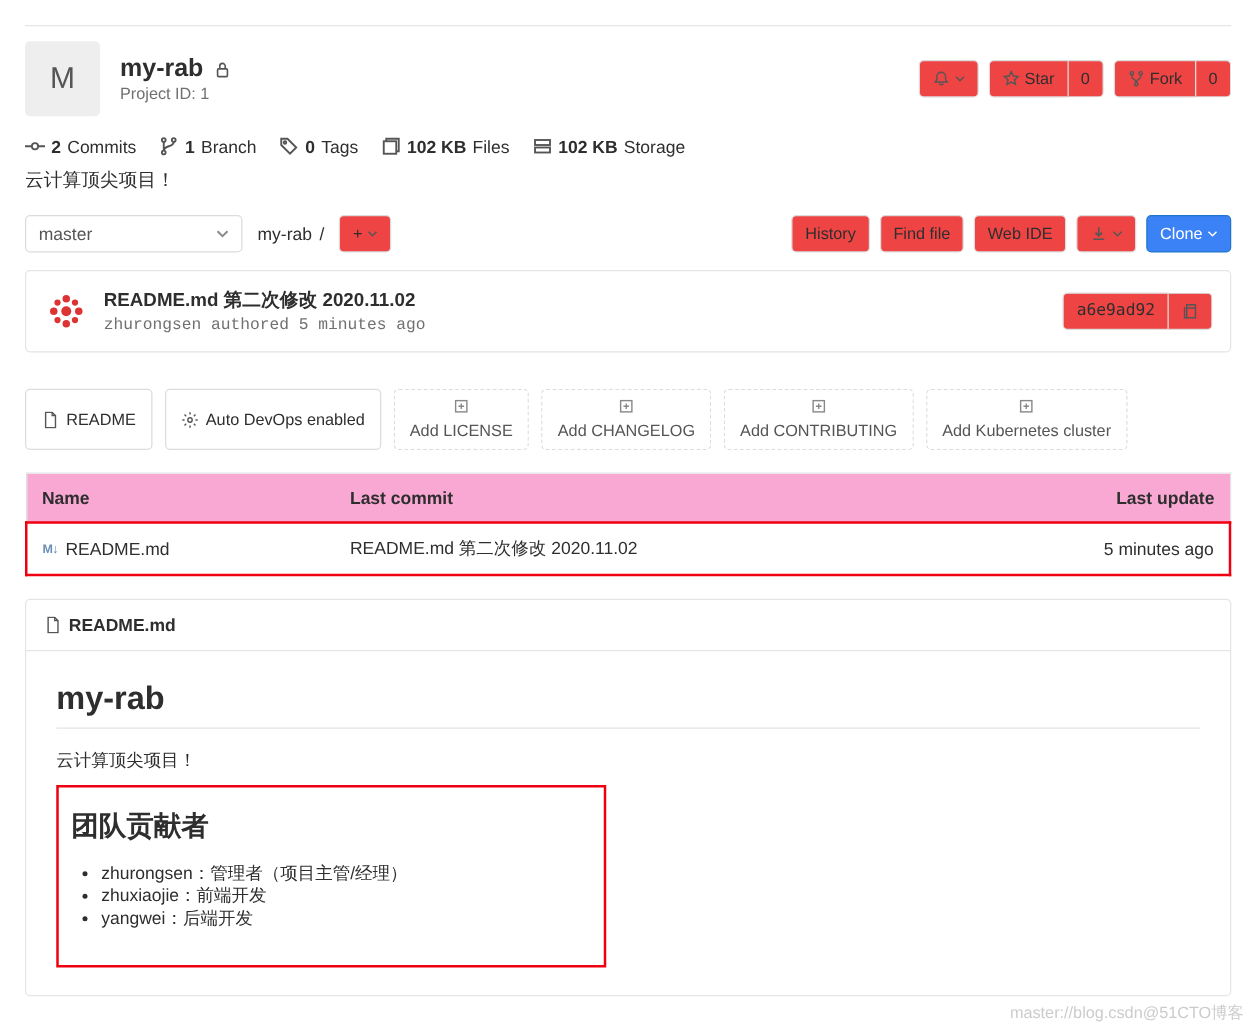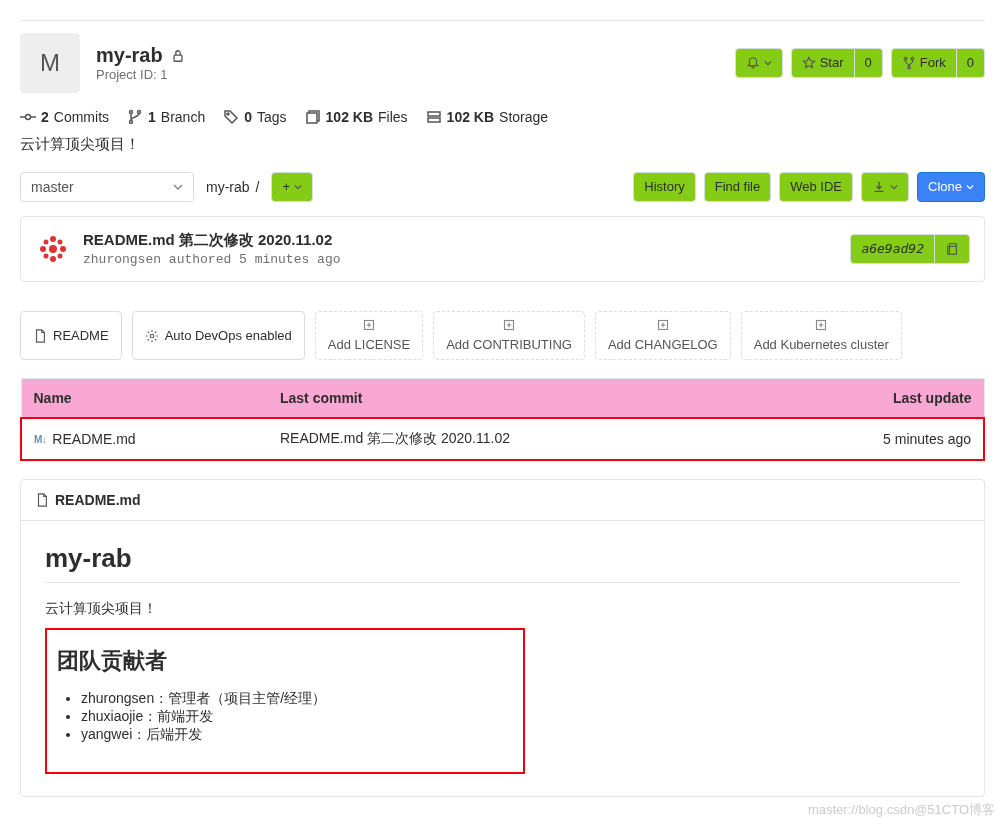--- a/index.html
+++ b/index.html
@@ -47,21 +47,21 @@
   .project-id {
     font-size: 13px;
     color: #707070;
   }
   .header-right {
     display: flex;
     gap: 8px;
   }
   .btn {
     border: 1px solid #dcdcdc;
-    background: #84cc16;
+    background: #ef4444;
     border-radius: 4px;
     padding: 5px 10px;
     font-size: 13px;
     color: #2e2e2e;
     display: inline-flex;
     align-items: center;
     gap: 4px;
     cursor: pointer;
     line-height: 18px;
   }
@@ -162,21 +162,20 @@
     font-size: 13px;
     margin-top: 2px;
     font-family: Liberation Mono, monospace;
   }
   .commit-right {
     display: flex;
     gap: 0;
   }
   .commit-right .btn {
     font-family: monospace;
-    font-style: italic;
   }
   .action-pills {
     display: flex;
     gap: 10px;
     margin-bottom: 18px;
     margin-top: 29px;
   }
   .pill {
     border: 1px solid #dcdcdc;
     border-radius: 4px;
@@ -256,21 +255,21 @@
     margin: 10px 0;
   }
   .readme-body ul {
     font-size: 14px;
     padding-left: 24px;
   }
   .highlight-section {
     border: 2px solid #e01;
     padding: 4px 10px 14px;
     margin-top: 8px;
-    width: 480px;
+    width: 440px;
   }
   svg { display: block; }
   .watermark {
     position: fixed;
     bottom: 6px;
     right: 10px;
     color: #ccc;
     font-size: 13px;
   }
 </style>
@@ -469,28 +468,28 @@
         <rect x="2" y="2" width="12" height="12"></rect>
         <path d="M8 5v6M5 8h6"></path>
       </svg>
     <span>Add LICENSE</span>
   </div>
   <div class="pill pill-dashed">
     <svg width="12" height="12" viewBox="0 0 16 16" fill="none" stroke="#888" stroke-width="1.5">
         <rect x="2" y="2" width="12" height="12"></rect>
         <path d="M8 5v6M5 8h6"></path>
       </svg>
-    <span>Add CONTRIBUTING</span>
+    <span>Add CHANGELOG</span>
   </div>
   <div class="pill pill-dashed">
     <svg width="12" height="12" viewBox="0 0 16 16" fill="none" stroke="#888" stroke-width="1.5">
         <rect x="2" y="2" width="12" height="12"></rect>
         <path d="M8 5v6M5 8h6"></path>
       </svg>
-    <span>Add CHANGELOG</span>
+    <span>Add CONTRIBUTING</span>
   </div>
   <div class="pill pill-dashed">
     <svg width="12" height="12" viewBox="0 0 16 16" fill="none" stroke="#888" stroke-width="1.5">
         <rect x="2" y="2" width="12" height="12"></rect>
         <path d="M8 5v6M5 8h6"></path>
       </svg>
     <span>Add Kubernetes cluster</span>
   </div>
 </div>
 

